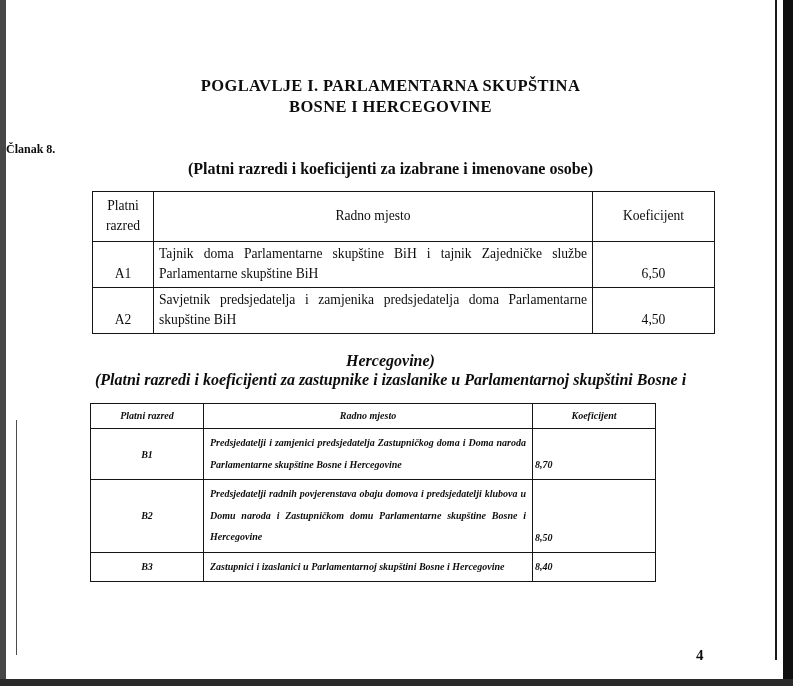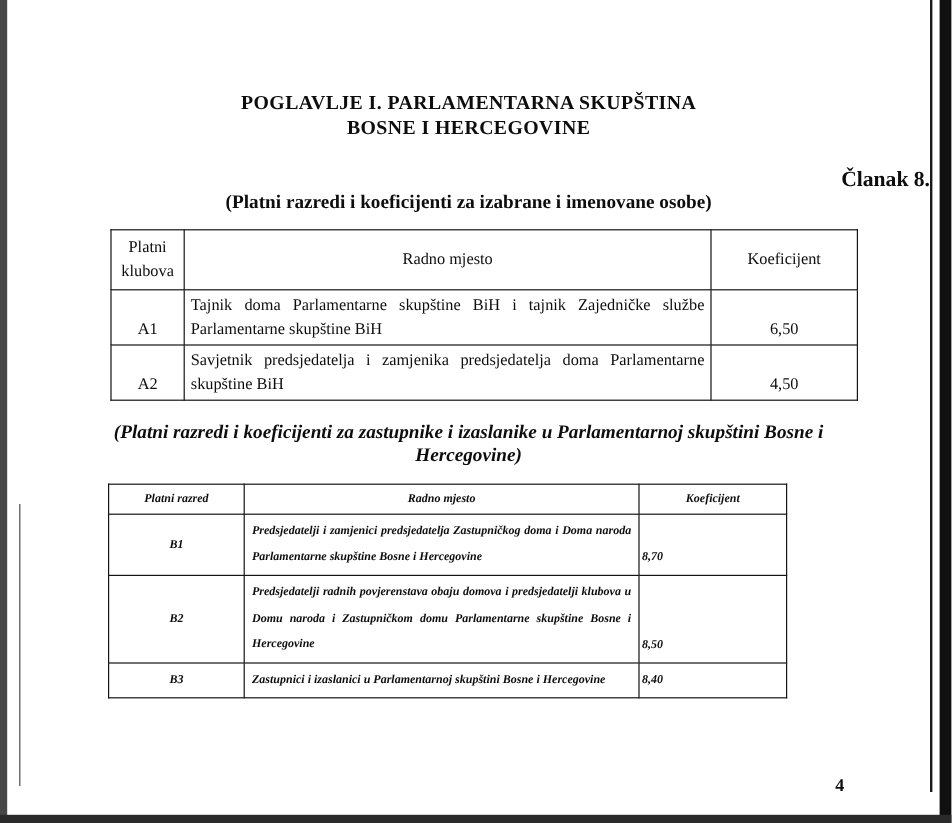--- a/index.html
+++ b/index.html
@@ -59,23 +59,23 @@
   .doc-title {
     text-align: center;
     font-weight: bold;
     font-size: 16.5px;
     letter-spacing: .35px;
     line-height: 21px;
   }
   #doc-title-block { margin-top: 34px; }
 
   .article-heading {
-    text-align: right;
-    font-weight: bold;
-    font-size: 18px;
+    text-align: left;
+    font-weight: bold;
+    font-size: 12px;
     line-height: 20px;
   }
   .article-subtitle {
     text-align: center;
     font-weight: bold;
     font-size: 16px;
     line-height: 19px;
   }
   .italic { font-style: italic; }
 
@@ -201,43 +201,43 @@
   <table id="table-salary-grades-a">
     <colgroup>
       <col class="col-grade">
         <col class="col-role">
         <col class="col-coef">
     </colgroup>
     <thead>
       <tr>
         <th class="hdr">
           <span>Platni</span><br>
-          <span>klubova</span>
+          <span>razred</span>
         </th>
         <th class="hdr">Radno mjesto</th>
         <th class="hdr">Koeficijent</th>
       </tr>
     </thead>
     <tbody>
       <tr>
         <td class="cell-grade">A1</td>
         <td class="cell-role">Tajnik doma Parlamentarne skupštine BiH i tajnik Zajedničke službe Parlamentarne skupštine BiH</td>
         <td class="cell-coef">6,50</td>
       </tr>
       <tr>
         <td class="cell-grade">A2</td>
         <td class="cell-role">Savjetnik predsjedatelja i zamjenika predsjedatelja doma Parlamentarne skupštine BiH</td>
         <td class="cell-coef">4,50</td>
       </tr>
     </tbody>
   </table>
 
   <div id="article-8a-block">
+    <div class="article-subtitle italic">Hercegovine)</div>
     <div class="article-subtitle italic">(Platni razredi i koeficijenti za zastupnike i izaslanike u Parlamentarnoj skupštini Bosne i</div>
-    <div class="article-subtitle italic">Hercegovine)</div>
   </div>
 
   <table id="table-salary-grades-b">
     <colgroup>
       <col class="col-grade">
         <col class="col-role">
         <col class="col-coef">
     </colgroup>
     <thead>
       <tr>

